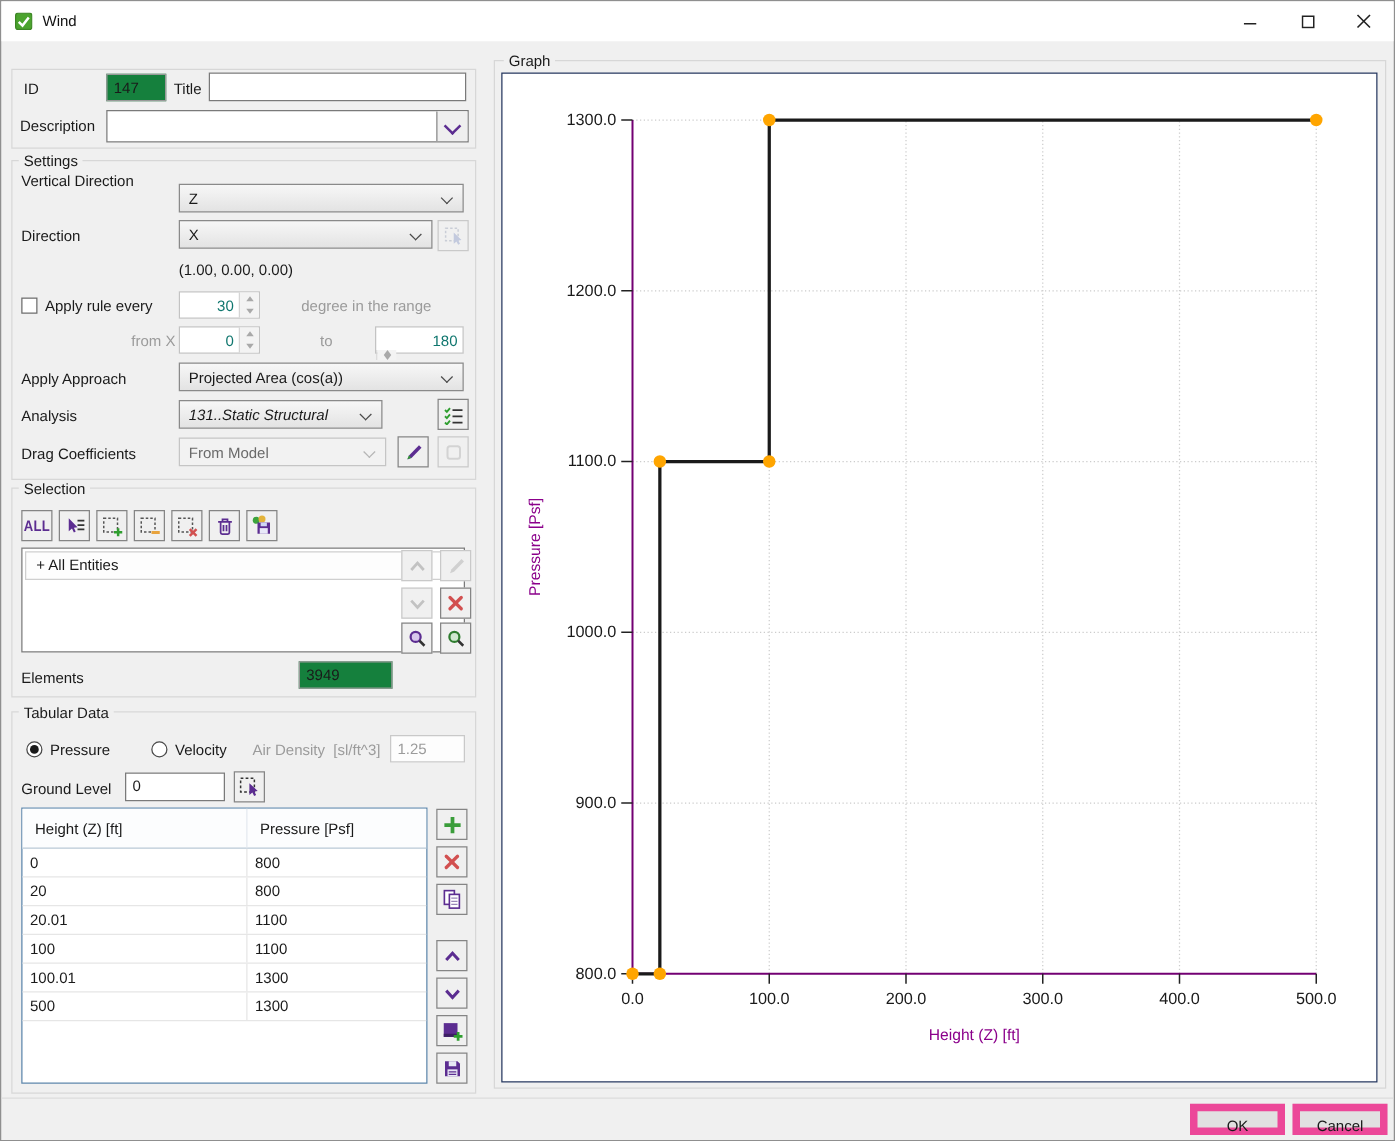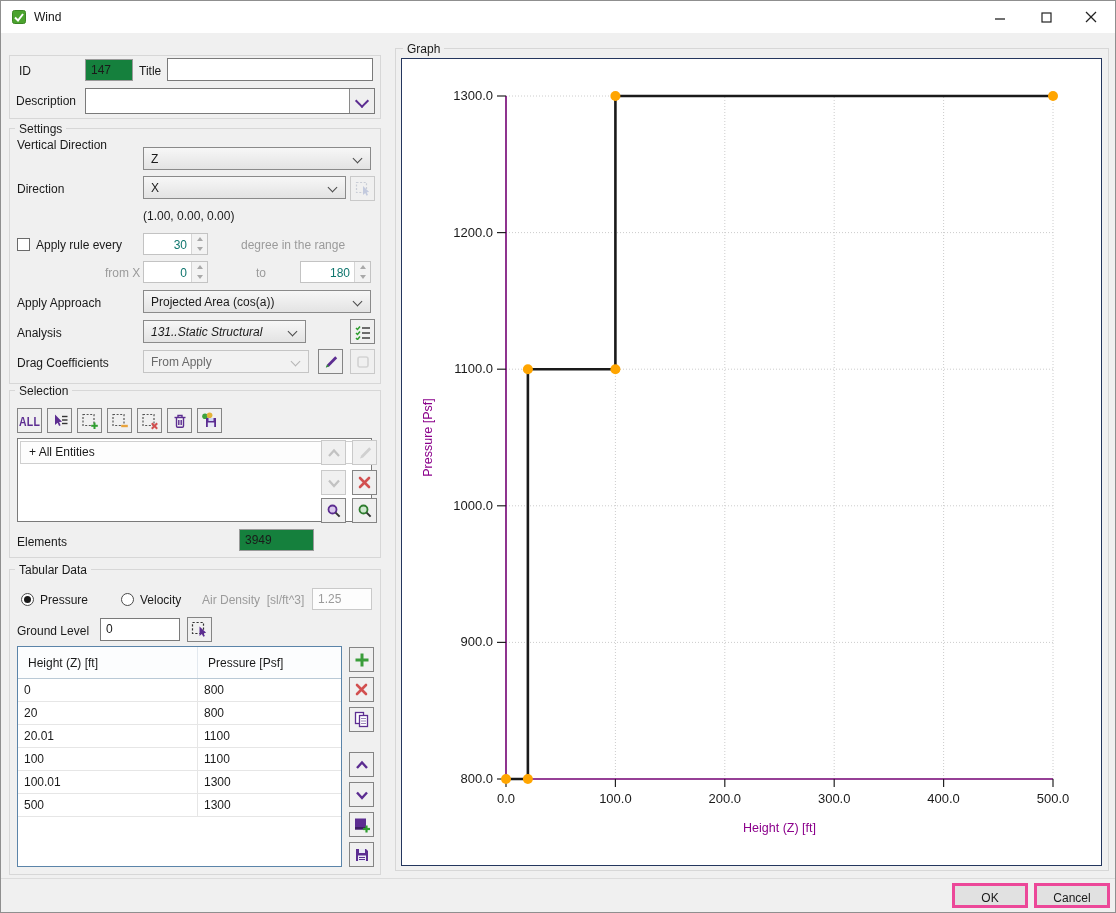--- a/index.html
+++ b/index.html
@@ -34,21 +34,21 @@
   .tri-up{width:0;height:0;border-left:3.5px solid transparent;border-right:3.5px solid transparent;border-bottom:4.5px solid #a9a9a9;}
   .tri-down{width:0;height:0;border-left:3.5px solid transparent;border-right:3.5px solid transparent;border-top:4.5px solid #a9a9a9;}
   .listbox{position:absolute;background:#fff;border:1px solid #7a7a7a;box-sizing:border-box;}
   .listitem{margin:2px;height:21px;line-height:21px;padding-left:8px;border:1px solid #cfcfcf;background:#fdfdfd;}
   .dtable{position:absolute;background:#fff;border:1px solid #5b84a9;box-sizing:border-box;}
   .dthead{display:flex;height:31px;border-bottom:1px solid #b9c9d6;background:#fcfdfe;}
   .dth{box-sizing:border-box;padding:9px 0 0 10px;border-right:1px solid #e3e9ef;}
   .dtr{display:flex;height:22px;border-bottom:1px solid #e6e6e6;}
   .dtd{box-sizing:border-box;padding:4px 0 0 6px;border-right:1px solid #e6e6e6;}
   .plot{position:absolute;background:#fff;border:1px solid #24365e;box-sizing:border-box;}
-  .btn{position:absolute;box-sizing:border-box;background:#e1e1e1;border:3px solid #ec4899;text-align:center;padding-top:5px;font-size:12px;}
+  .btn{position:absolute;box-sizing:border-box;background:#e1e1e1;border:6px solid #ec4899;text-align:center;padding-top:5px;font-size:12px;}
   .allbtn-text{color:#5c2d91;font-weight:700;font-size:10.5px;letter-spacing:.2px;transform:scaleY(1.15);}
   .footer-sep{position:absolute;left:0;top:877px;width:100%;height:1px;background:#dcdcdc;}
 </style>
 </head>
 <body>
 
 <div class="win">
 
   <div class="titlebar">
     <svg class="abs" style="left:11px;top:9px;" width="14" height="14">
@@ -131,21 +131,21 @@
     <span class="spin-btns">
       <span class="spin-half">
           <span class="tri-up"></span>
         </span>
       <span class="spin-half">
           <span class="tri-down"></span>
         </span>
     </span>
   </div>
   <span class="lbl dim" style="left:255px;top:265px;">to</span>
-  <div class="spin" style="left:299px;top:260px;width:71px;">
+  <div class="spin" style="left:299px;top:260px;width:71px;flex-direction:column;">
     <span class="spin-val">180</span>
     <span class="spin-btns">
       <span class="spin-half">
           <span class="tri-up"></span>
         </span>
       <span class="spin-half">
           <span class="tri-down"></span>
         </span>
     </span>
   </div>
@@ -171,21 +171,21 @@
       <g stroke="#333" stroke-width="1.4">
         <line x1="7" y1="4" x2="15" y2="4"></line>
           <line x1="7" y1="9" x2="15" y2="9"></line>
           <line x1="7" y1="14" x2="15" y2="14"></line>
       </g>
     </svg>
   </div>
 
   <span class="lbl" style="left:16px;top:355px;">Drag Coefficients</span>
   <div class="combo dis" style="left:142px;top:349px;width:166px;">
-    <span class="combo-val">From Apply</span>
+    <span class="combo-val">From Model</span>
     <span class="chev"></span>
   </div>
   <div class="sqbtn" style="left:317px;top:348px;">
     <svg width="16" height="16">
       <path d="M12.2 2.2 l2 2 -8 8.2 -3.2 1.2 1.2 -3.2 z" fill="#5c2d91"></path>
       <path d="M4.2 10.4 l1.8 1.8 -3.2 1.2 z" fill="#2f9e2f"></path>
     </svg>
   </div>
   <div class="sqbtn dis" style="left:349px;top:348px;">
     <svg width="14" height="14">

